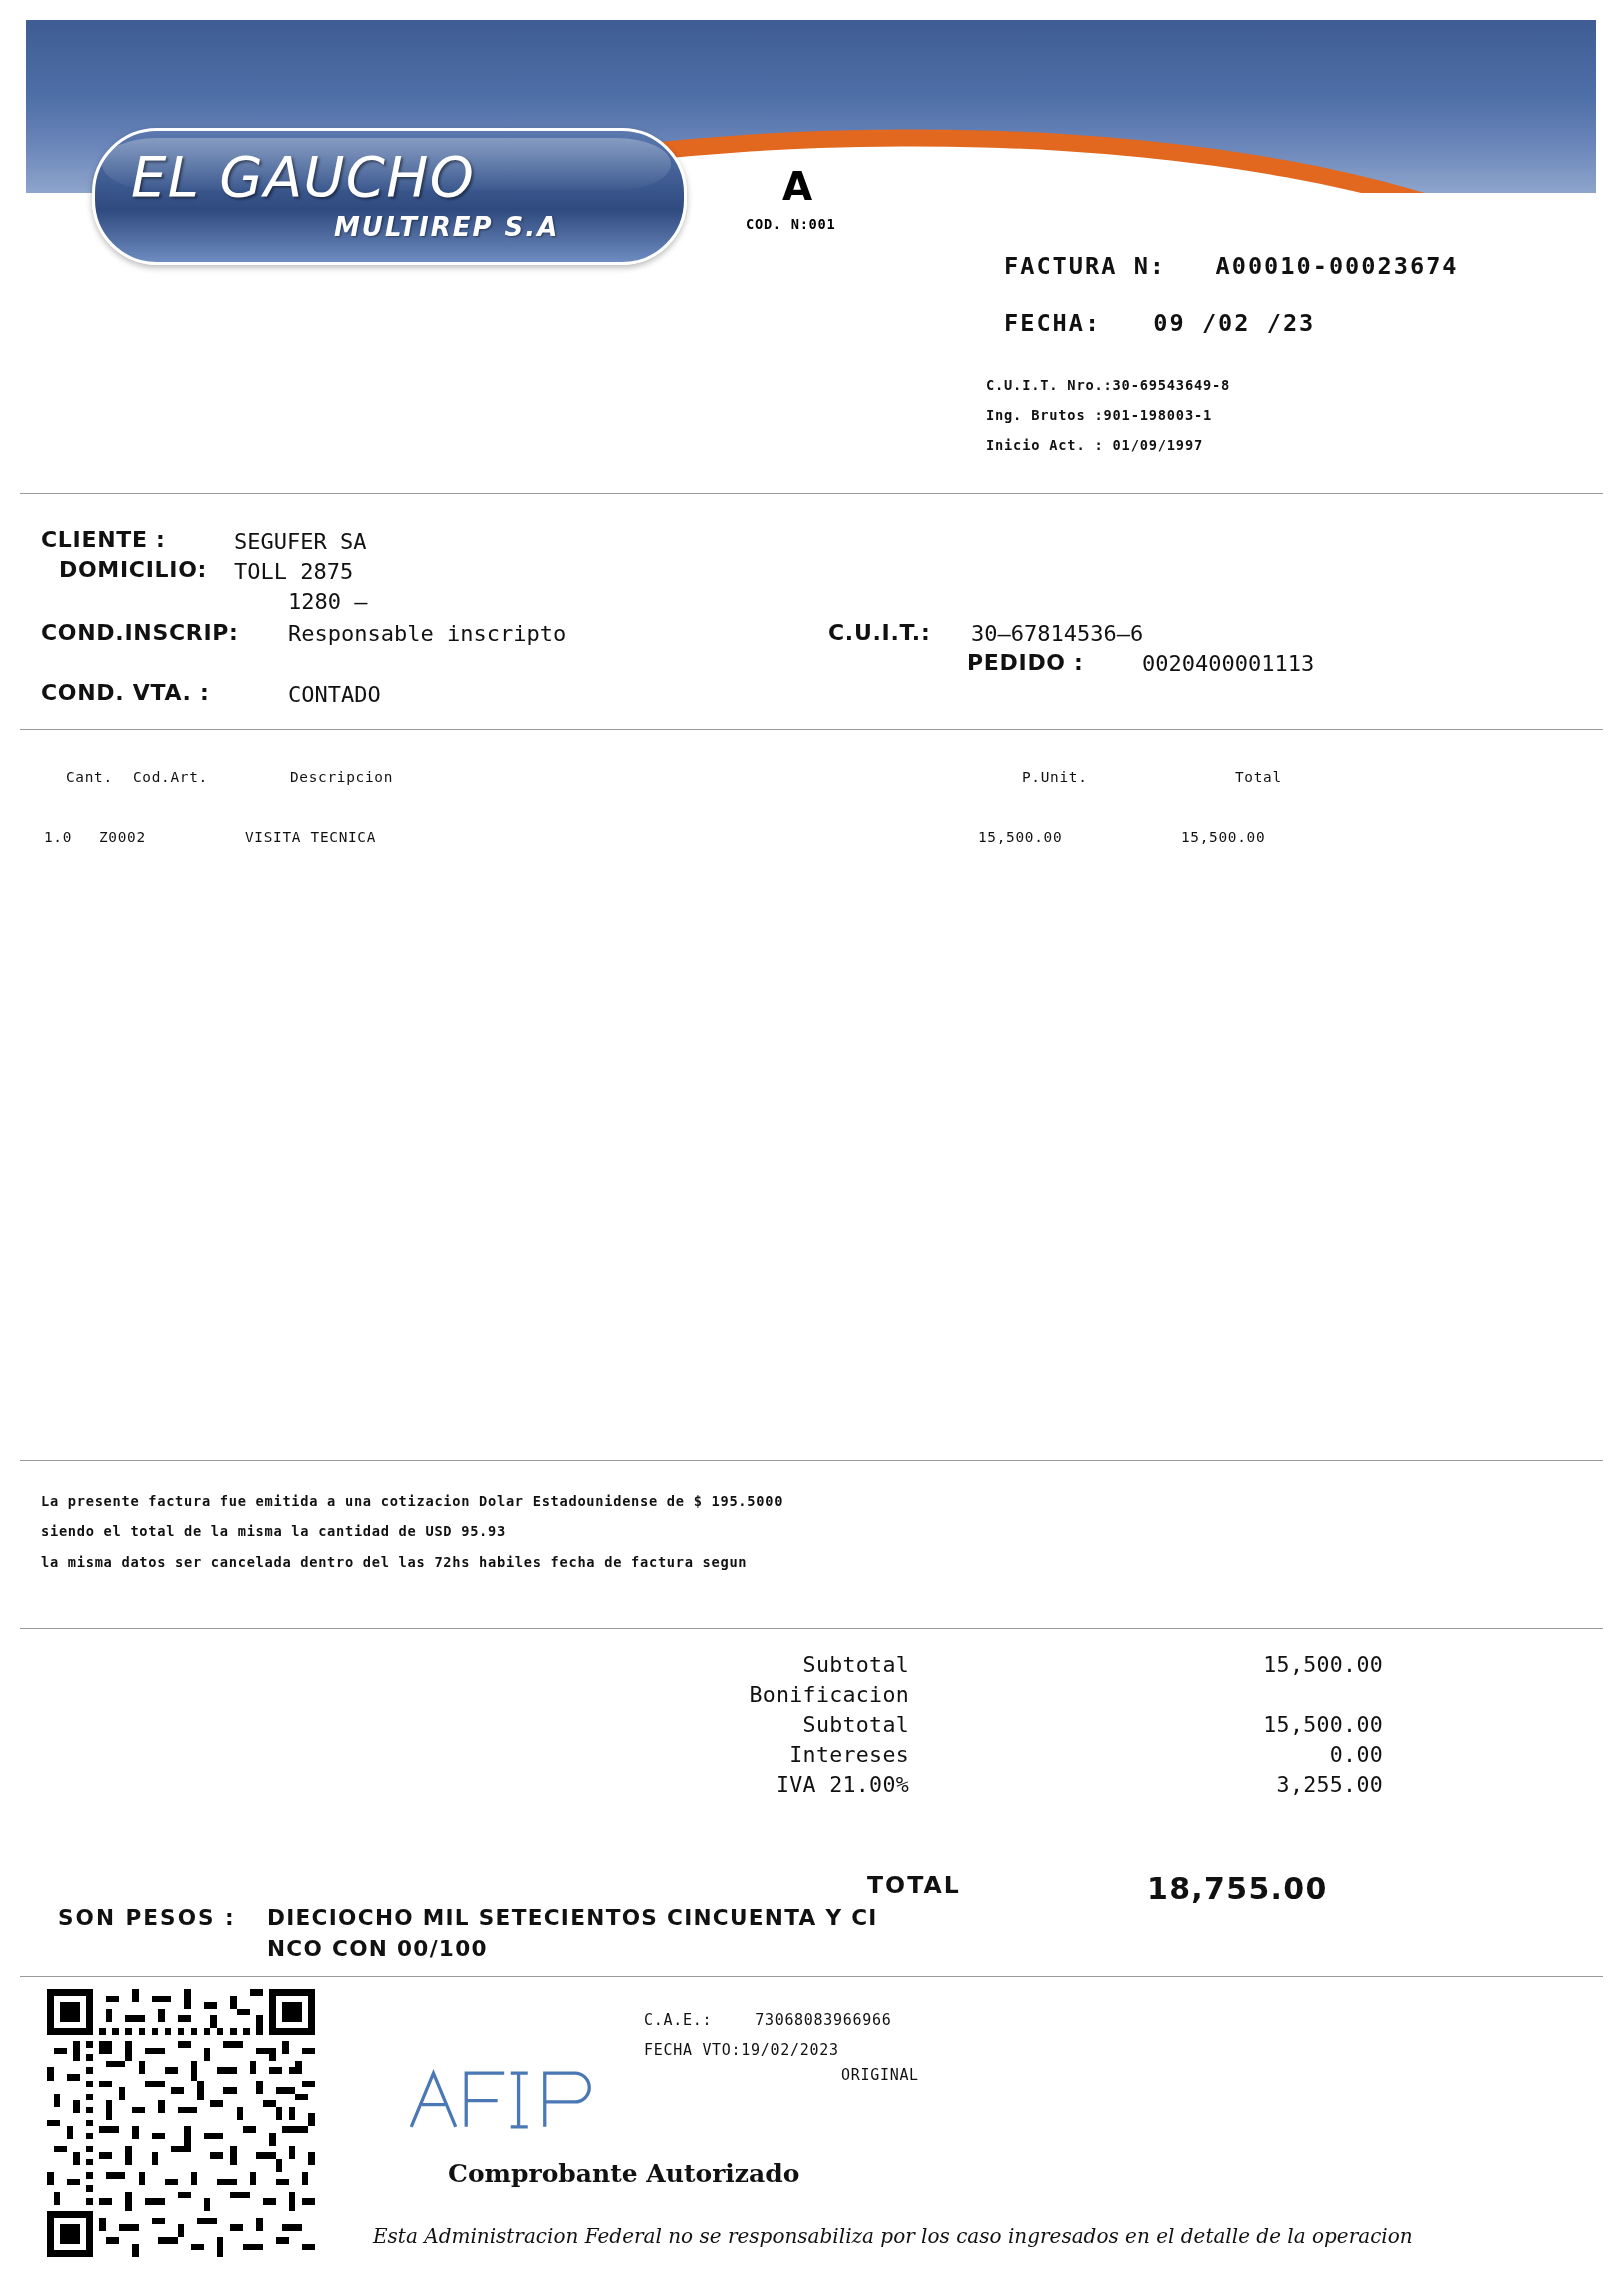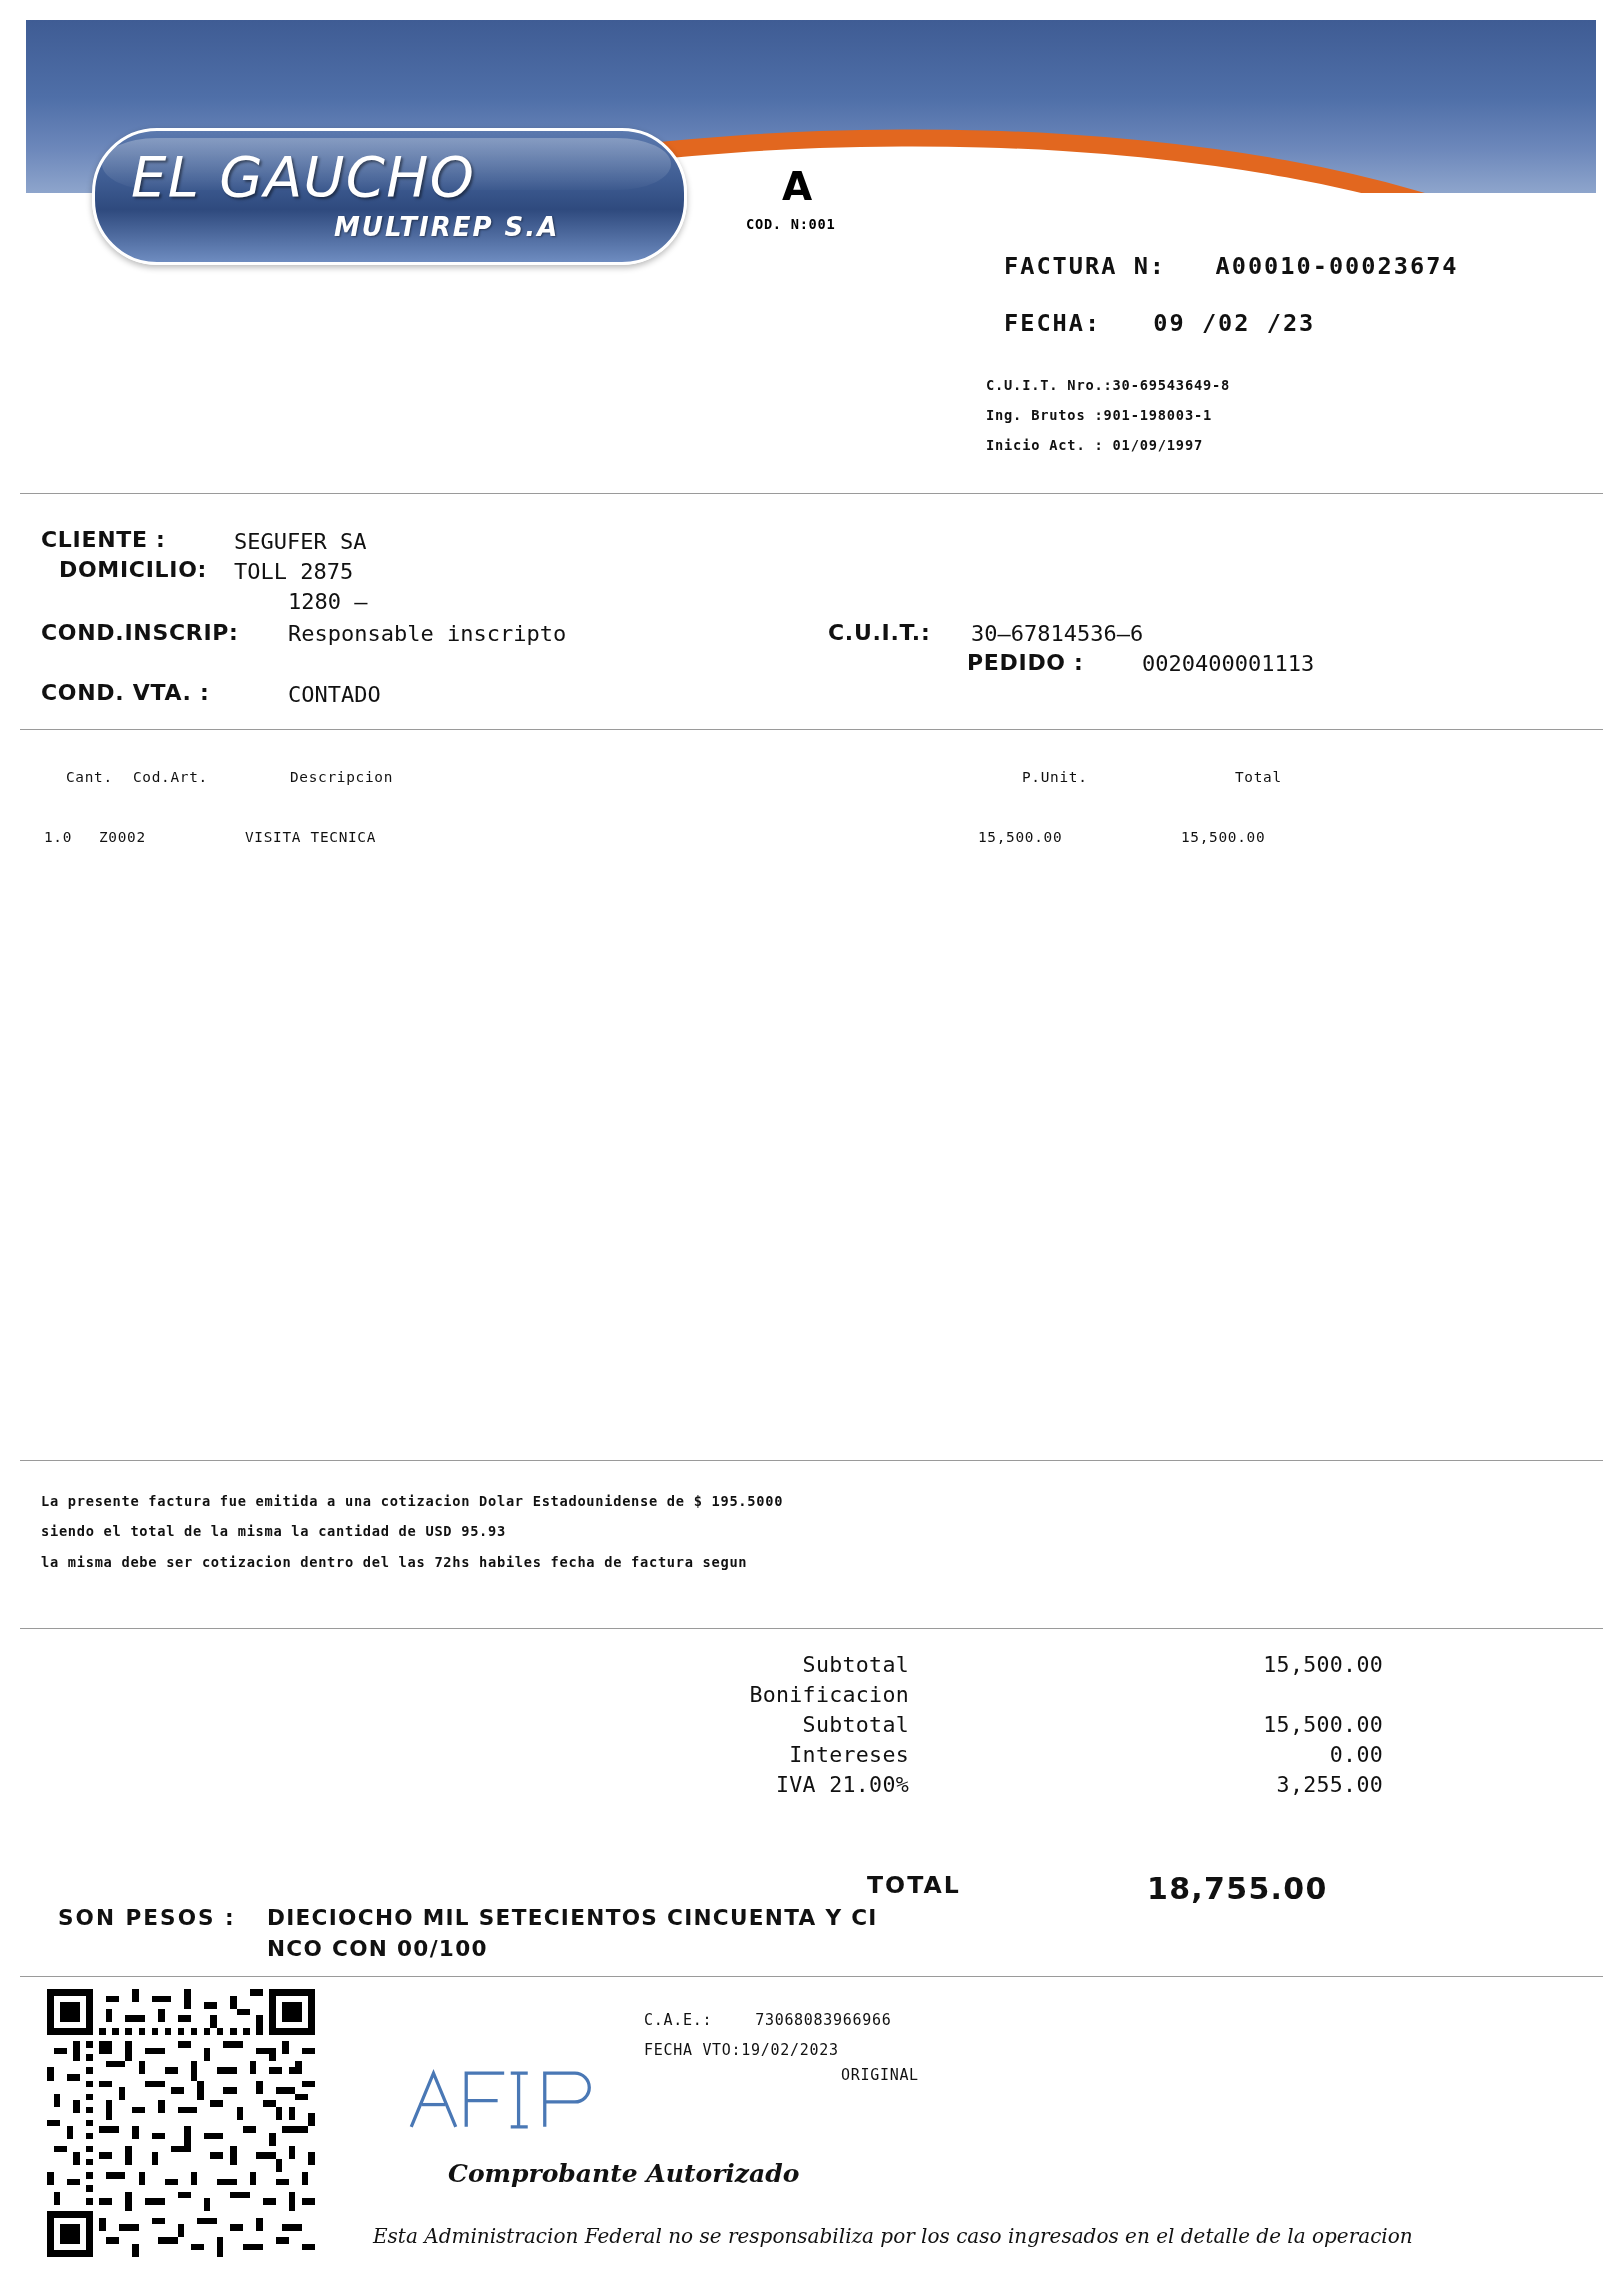--- a/index.html
+++ b/index.html
@@ -296,21 +296,20 @@
     left: 841px;
     top: 2066px;
     font-size: 15px;
     letter-spacing: 0.7px;
   }
   .comp-aut {
     position: absolute;
     left: 448px;
     top: 2159px;
     font-family: "DejaVu Serif", serif;
-    font-style: italic;
     font-weight: bold;
     font-size: 25px;
   }
   .admin-note {
     position: absolute;
     left: 373px;
     top: 2224px;
     font-family: "DejaVu Serif", serif;
     font-style: italic;
     font-size: 20px;
@@ -392,21 +391,21 @@
     <div class="item-cell" style="left:99px; top:829px">Z0002</div>
     <div class="item-cell" style="left:245px; top:829px">VISITA TECNICA</div>
     <div class="item-cell" style="left:978px; top:829px">15,500.00</div>
     <div class="item-cell" style="left:1181px; top:829px">15,500.00</div>
   </div>
 
   <div class="hr" style="top:1460px"></div>
 
   <div class="note" style="top:1493px">La presente factura fue emitida a una cotizacion Dolar Estadounidense de $ 195.5000</div>
   <div class="note" style="top:1523px">siendo el total de la misma la cantidad de USD         95.93</div>
-  <div class="note" style="top:1554px">la misma debe ser cotizacion dentro del las 72hs habiles fecha de factura segun</div>
+  <div class="note" style="top:1554px">la misma datos ser cancelada dentro del las 72hs habiles fecha de factura segun</div>
 
   <div class="hr" style="top:1628px"></div>
 
   <div class="tot-label" style="top:1652px">Subtotal</div>
   <div class="tot-value" style="top:1652px">15,500.00</div>
 
   <div class="tot-label" style="top:1682px">Bonificacion</div>
   <div class="tot-value" style="top:1682px"></div>
 
   <div class="tot-label" style="top:1712px">Subtotal</div>

